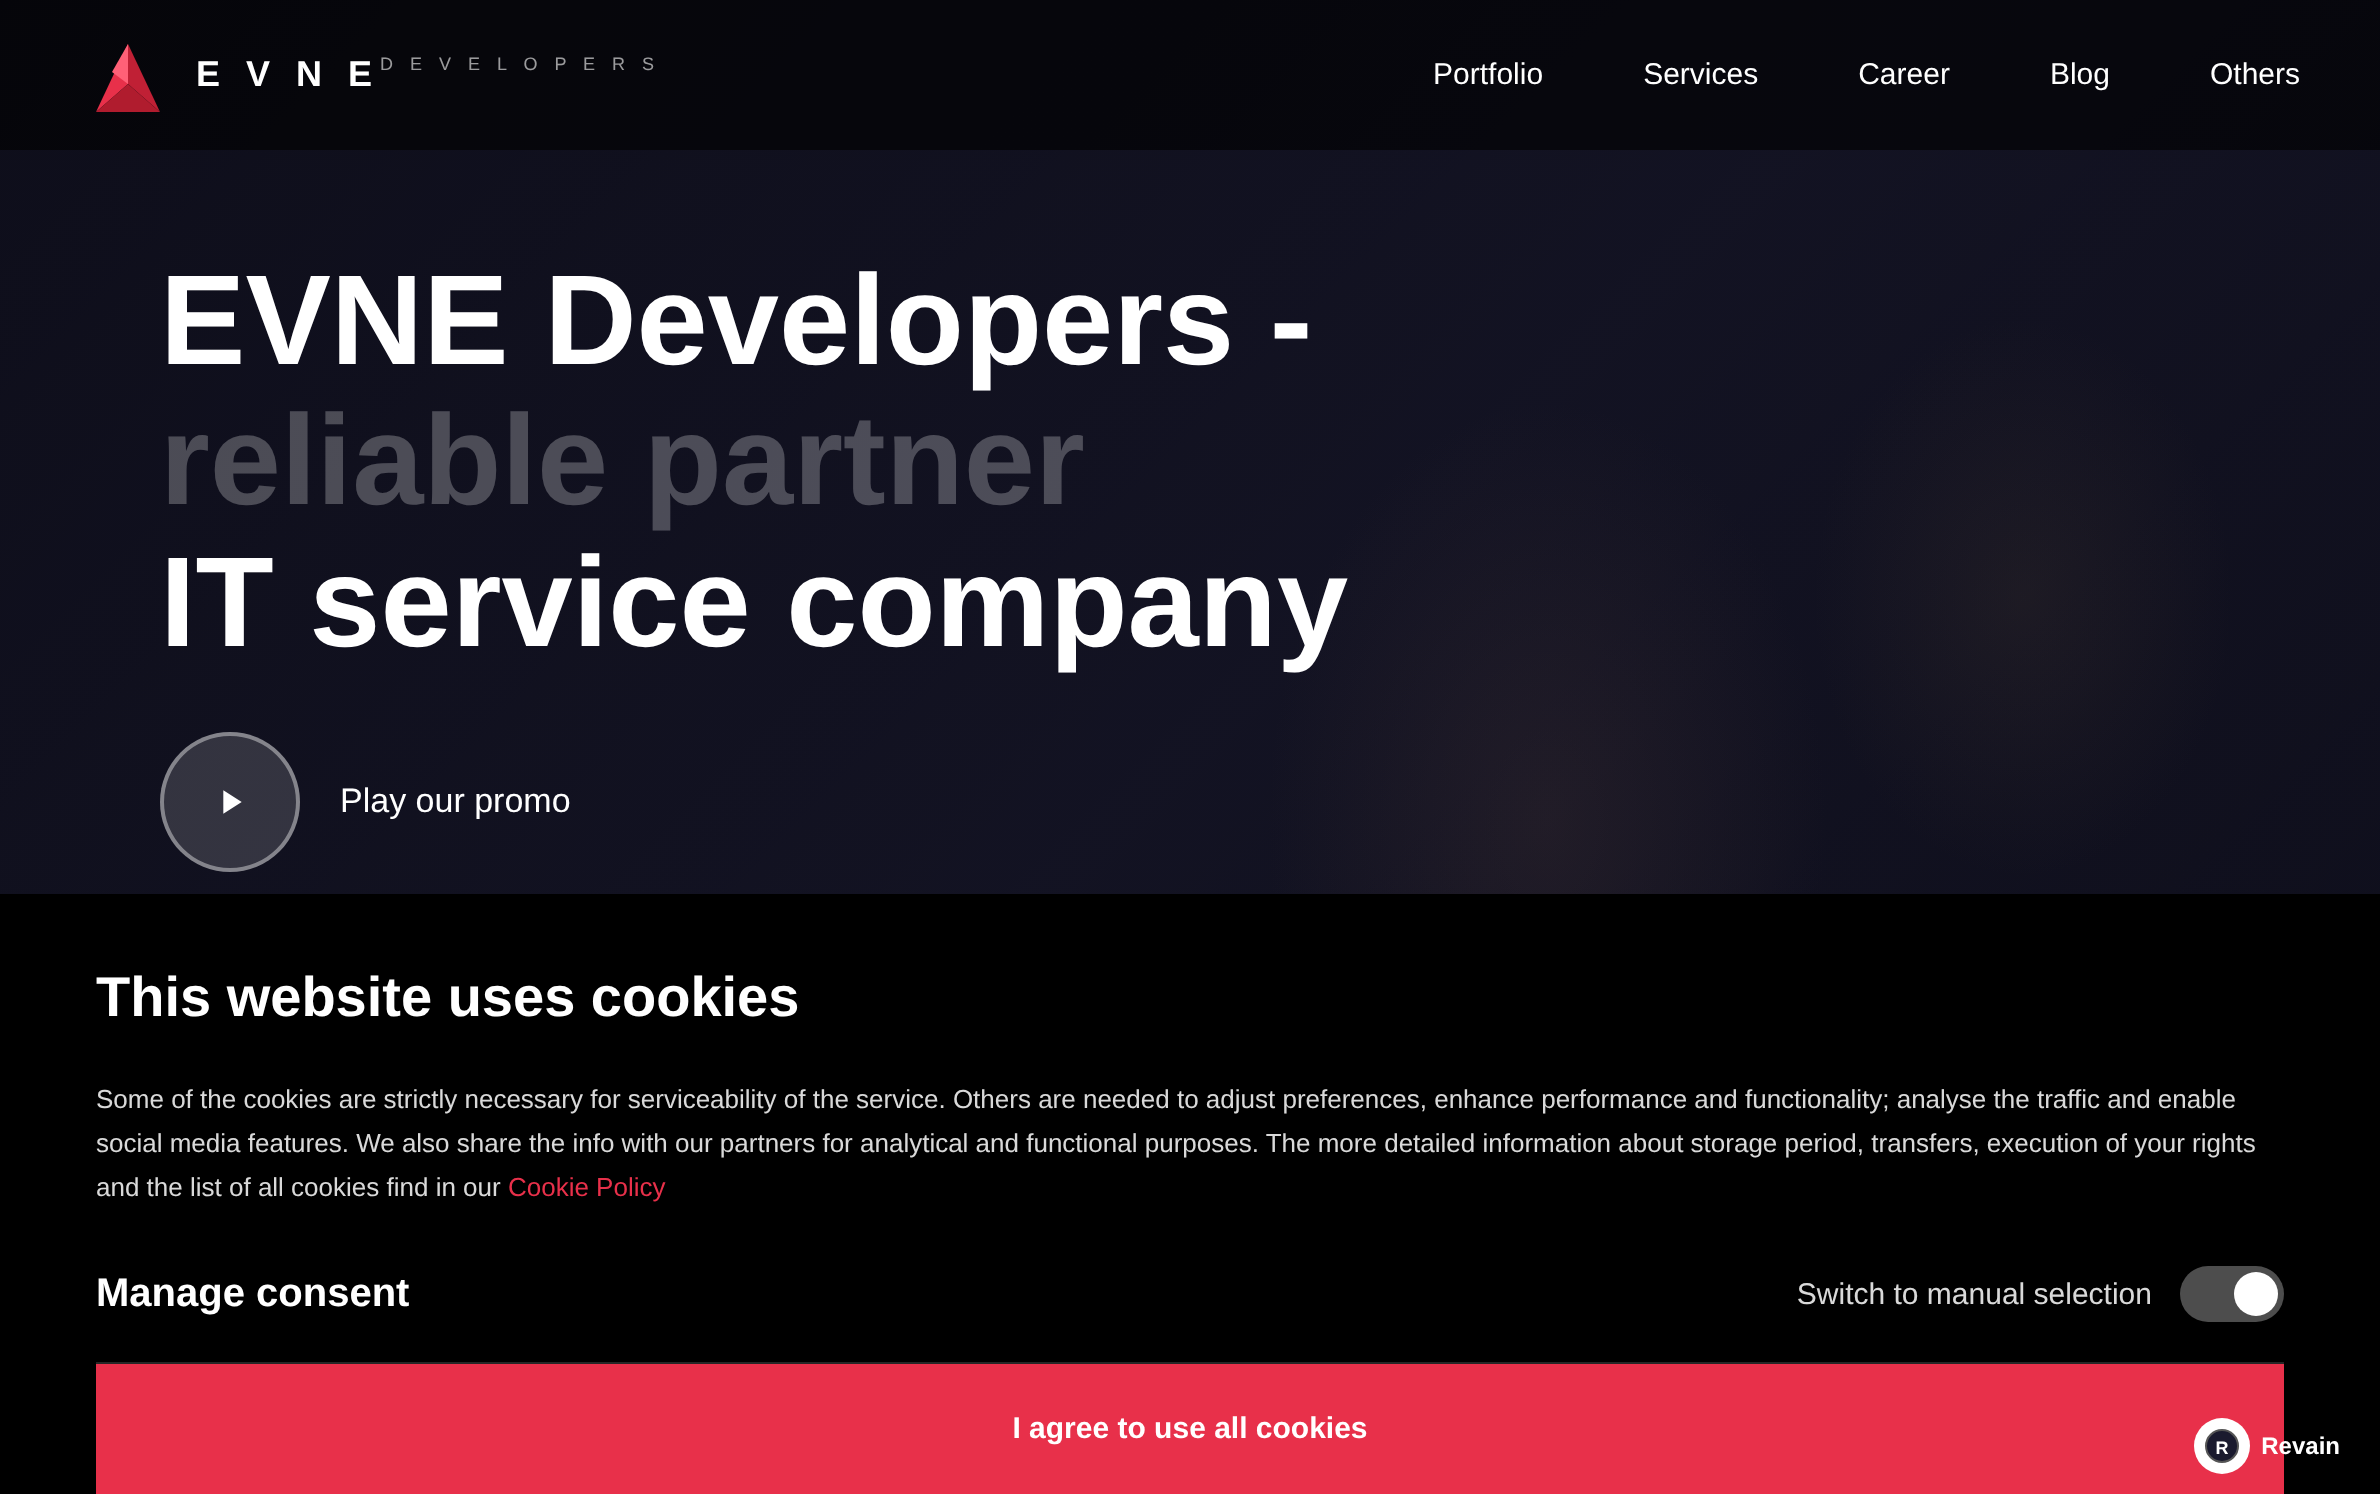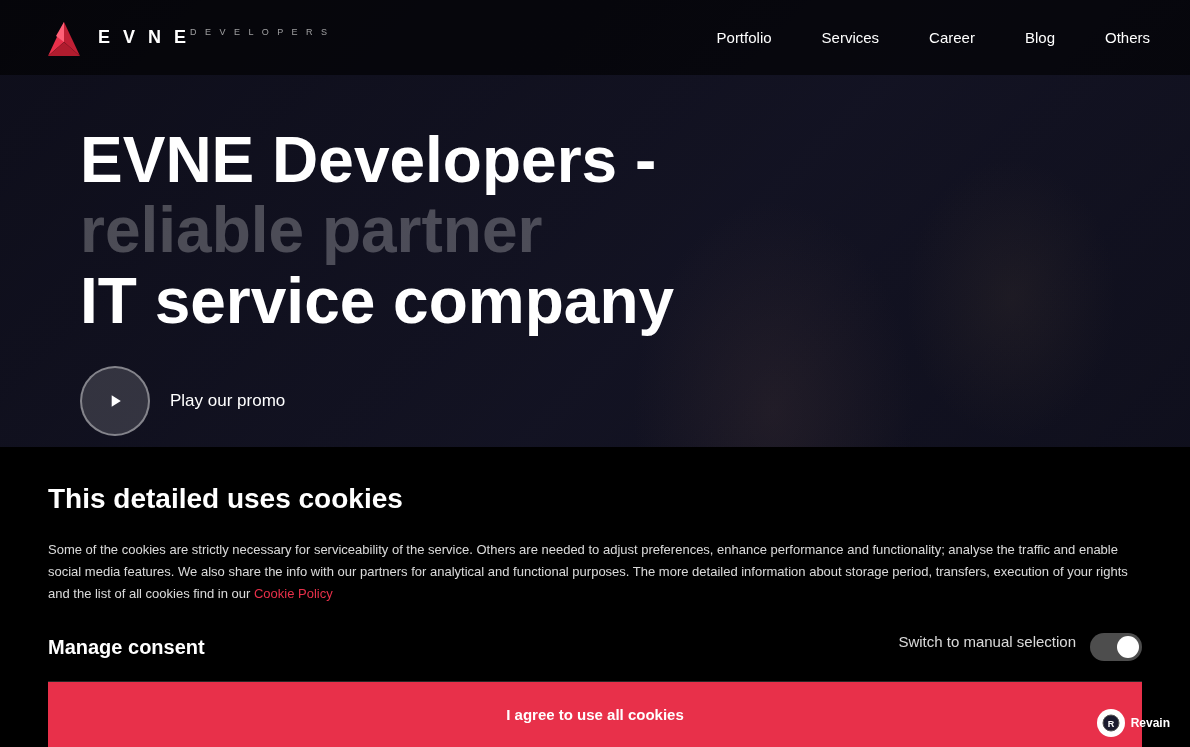--- a/index.html
+++ b/index.html
@@ -192,21 +192,21 @@
     }
 
     .manage-label {
       color: white;
       font-size: 20px;
       font-weight: 700;
     }
 
     .toggle-row {
       display: flex;
-      align-items: flex-start;
+      align-items: center;
       gap: 14px;
     }
 
     .toggle-label {
       color: rgba(255,255,255,0.85);
       font-size: 15px;
     }
 
     .toggle-switch {
       width: 52px;
@@ -327,21 +327,21 @@
         <path d="M8 5v14l11-7z"></path>
       </svg>
     </div>
     <span class="play-label">Play our promo</span>
   </div>
 
   <p class="hero-sub">We are EVNE Developers, a team</p>
 </div>
 
 <div class="cookie-overlay">
-  <h2 class="cookie-title">This detailed uses cookies</h2>
+  <h2 class="cookie-title">This website uses cookies</h2>
 
   <p class="cookie-body">
     <span>Some of the cookies are strictly necessary for serviceability of the service. Others are needed to adjust preferences, enhance performance and functionality; analyse the traffic and enable social media features. We also share the info with our partners for analytical and functional purposes. The more detailed information about storage period, transfers, execution of your rights and the list of all cookies find in our</span>
     <a href="#">Cookie Policy</a>
   </p>
 
   <div class="cookie-manage">
     <span class="manage-label">Manage consent</span>
     <div class="toggle-row">
       <span class="toggle-label">Switch to manual selection</span>

